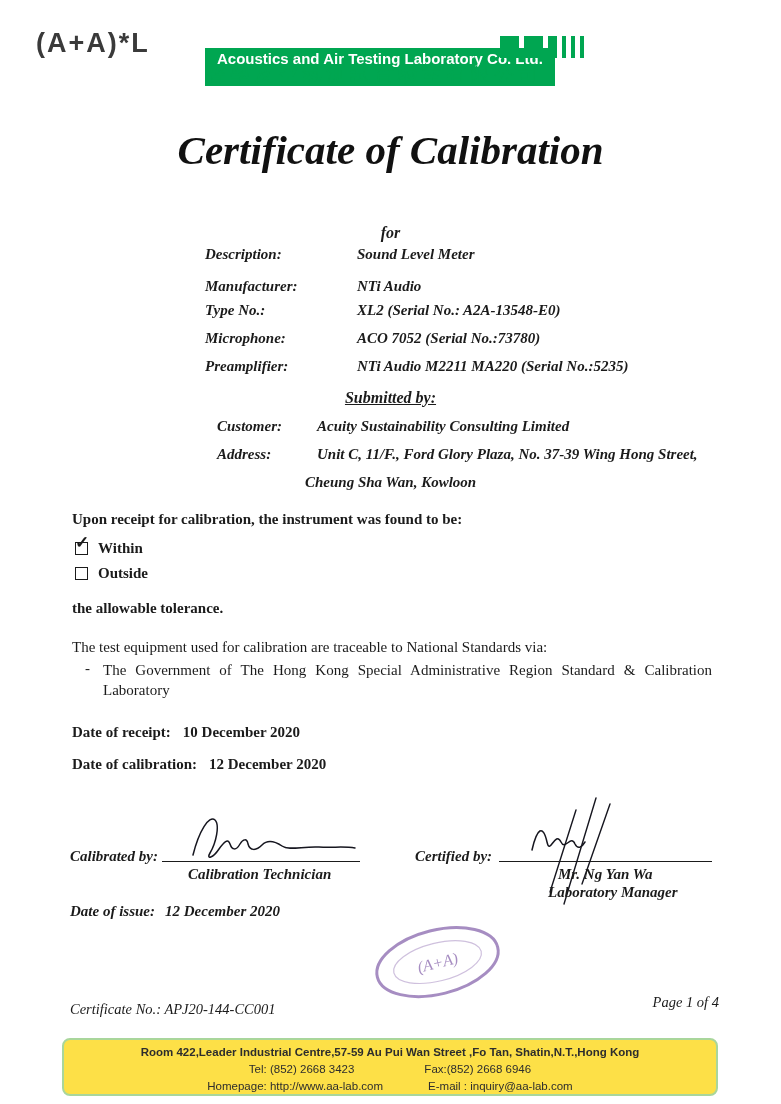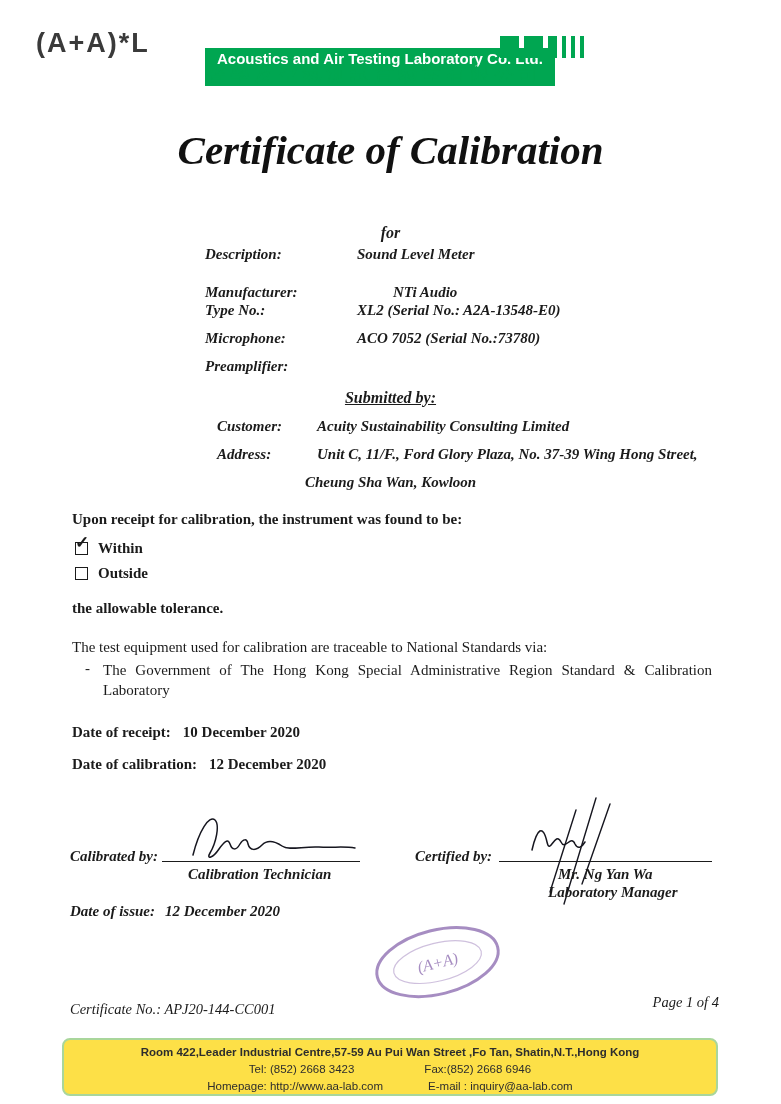--- a/index.html
+++ b/index.html
@@ -40,21 +40,21 @@
     font-size:41px; font-weight:bold; font-style:italic; color:#111;
   }
   .for-label {
     left:0; top:224px; width:100%; text-align:center;
     font-size:16px; font-weight:bold; font-style:italic;
   }
 
   
   .inst-row { left:205px; width:540px; display:flex; font-size:15px; font-weight:bold; font-style:italic; }
   .inst-row .lbl { width:152px; flex:none; }
-  .ir0 { top:246px; } .ir1 { top:284px;gap:36px; } .ir2 { top:302px; }
+  .ir0 { top:246px; } .ir1 { top:278px; } .ir2 { top:302px; }
   .ir3 { top:330px; } .ir4 { top:358px; }
 
   .submitted-heading {
     left:0; top:389px; width:100%; text-align:center;
     font-size:16px; font-weight:bold; font-style:italic; text-decoration:underline;
   }
   .cust-row { left:205px; width:540px; display:flex; font-size:15px; font-weight:bold; font-style:italic; }
   .cust-row .lbl { width:100px; flex:none;margin-left:12px; }
   .cr0 { top:418px; } .cr1 { top:446px; }
   .addr-line2 { left:305px; top:474px; font-size:15px; font-weight:bold; font-style:italic; }
@@ -147,20 +147,21 @@
   <div class="abs inst-row ir2">
     <span class="lbl">Type No.:</span>
     <span class="val">XL2 (Serial No.: A2A-13548-E0)</span>
   </div>
   <div class="abs inst-row ir3">
     <span class="lbl">Microphone:</span>
     <span class="val">ACO 7052 (Serial No.:73780)</span>
   </div>
   <div class="abs inst-row ir4">
     <span class="lbl">Preamplifier:</span>
+    <span class="val">NTi Audio M2211 MA220 (Serial No.:5235)</span>
   </div>
 
   <div class="abs submitted-heading">Submitted by:</div>
   <div class="abs cust-row cr0">
     <span class="lbl">Customer:</span>
     <span class="val">Acuity Sustainability Consulting Limited</span>
   </div>
   <div class="abs cust-row cr1">
     <span class="lbl">Address:</span>
     <span class="val">Unit C, 11/F., Ford Glory Plaza, No. 37-39 Wing Hong Street,</span>

